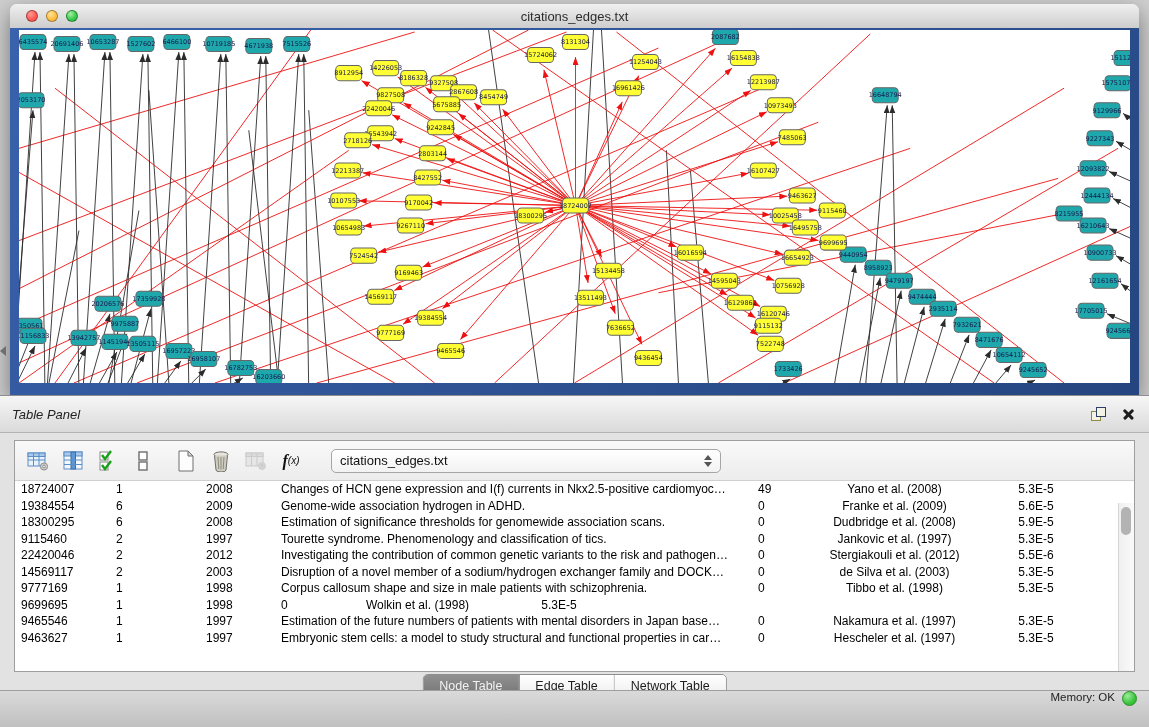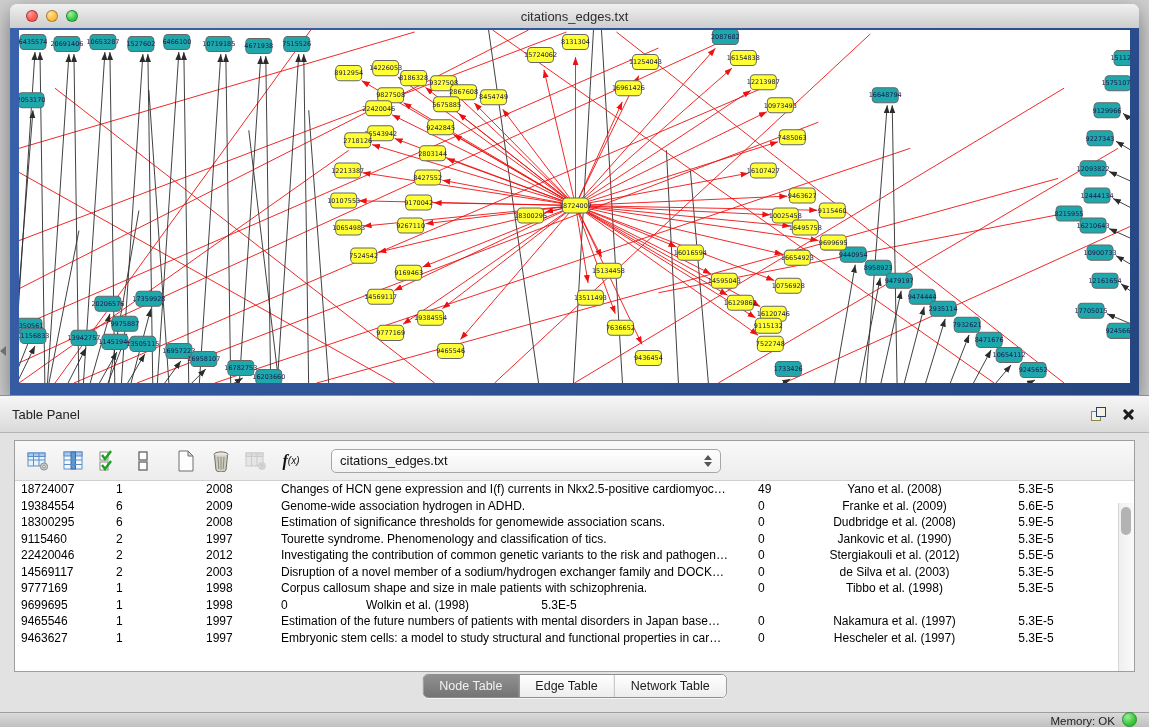--- a/index.html
+++ b/index.html
@@ -46,21 +46,21 @@
     border-right:6px solid #6e6e6e;
   }
   
   .table-panel{
     position:absolute;left:0;right:0;top:395px;bottom:0;
     background:#e2e2e2;border-top:1px solid #8e8e8e;
   }
   .panel-header{
     height:36px;background:linear-gradient(#f6f6f6,#dadada);
     border-bottom:1px solid #b4b4b4;
-    display:flex;align-items:center;
+    display:flex;align-items:center;font-style:italic;
   }
   .panel-header .panel-title{font-size:13px;color:#222;padding-left:12px;flex:1;}
   .panel-header .hdr-icons{display:flex;align-items:center;gap:16px;padding-right:14px;}
   .float-icon{width:15px;height:14px;position:relative;display:inline-block;cursor:default;}
   .float-icon .sq1{position:absolute;right:0;top:0;width:8px;height:8px;border:1.5px solid #2c3e66;background:#f4f2e4;}
   .float-icon .sq2{position:absolute;left:0;bottom:0;width:8px;height:8px;border:1.5px solid #8a8a40;background:#f4f2e4;}
   .close-x{position:relative;width:13px;height:13px;display:inline-block;cursor:default;}
   .close-x i{position:absolute;left:0;top:5.5px;width:13px;height:2.6px;background:#1c1c1c;border-radius:1px;}
   .close-x i:first-child{transform:rotate(45deg);}
   .close-x i:last-child{transform:rotate(-45deg);}
@@ -114,23 +114,23 @@
     background:#fff;box-shadow:0 1px 0 rgba(255,255,255,.7);
   }
   .seg-btn{
     padding:0 16px;font-size:12.5px;display:flex;align-items:center;color:#1c1c1c;
     background:linear-gradient(#ffffff,#ededed);border-right:1px solid #b5b5b5;cursor:default;
   }
   .seg-btn:last-child{border-right:none;}
   .seg-btn.sel{background:linear-gradient(#909090,#747474);color:#f2f2f2;border-right:1px solid #6b6b6b;}
   
   .status-bar{
-    position:absolute;left:0;right:0;bottom:0;height:15px;
+    position:absolute;left:0;right:0;bottom:0;height:37px;
     background:linear-gradient(#dadada,#c0c0c0);border-top:1px solid #9e9e9e;
-    display:flex;align-items:flex-end;justify-content:flex-end;gap:7px;padding-right:12px;box-sizing:border-box;
+    display:flex;align-items:flex-start;justify-content:flex-end;gap:7px;padding-right:12px;box-sizing:border-box;
   }
   .status-bar .mem{font-size:11.5px;color:#222;}
   .mem-dot{width:13px;height:13px;border-radius:50%;border:1px solid #2a8f2a;background:radial-gradient(circle at 35% 30%,#9bef9b,#35c035 65%);}
 </style>
 </head>
 <body>
 
 <div class="net-window">
   <div class="titlebar">
     <div class="lights">
@@ -611,31 +611,31 @@
             <div class="td c5">0</div>
             <div class="td c6">Dudbridge et al. (2008)</div>
             <div class="td c7">5.9E-5</div>
           </div>
           <div class="tr">
             <div class="td c1">9115460</div>
             <div class="td c2">2</div>
             <div class="td c3">1997</div>
             <div class="td c4">Tourette syndrome. Phenomenology and classification of tics.</div>
             <div class="td c5">0</div>
-            <div class="td c6">Jankovic et al. (1990)</div>
+            <div class="td c6">Jankovic et al. (1997)</div>
             <div class="td c7">5.3E-5</div>
           </div>
           <div class="tr">
             <div class="td c1">22420046</div>
             <div class="td c2">2</div>
             <div class="td c3">2012</div>
             <div class="td c4">Investigating the contribution of common genetic variants to the risk and pathogen…</div>
             <div class="td c5">0</div>
             <div class="td c6">Stergiakouli et al. (2012)</div>
-            <div class="td c7">5.5E-5</div>
+            <div class="td c7">5.5E-6</div>
           </div>
           <div class="tr">
             <div class="td c1">14569117</div>
             <div class="td c2">2</div>
             <div class="td c3">2003</div>
             <div class="td c4">Disruption of a novel member of a sodium/hydrogen exchanger family and DOCK…</div>
             <div class="td c5">0</div>
             <div class="td c6">de Silva et al. (2003)</div>
             <div class="td c7">5.3E-5</div>
           </div>

